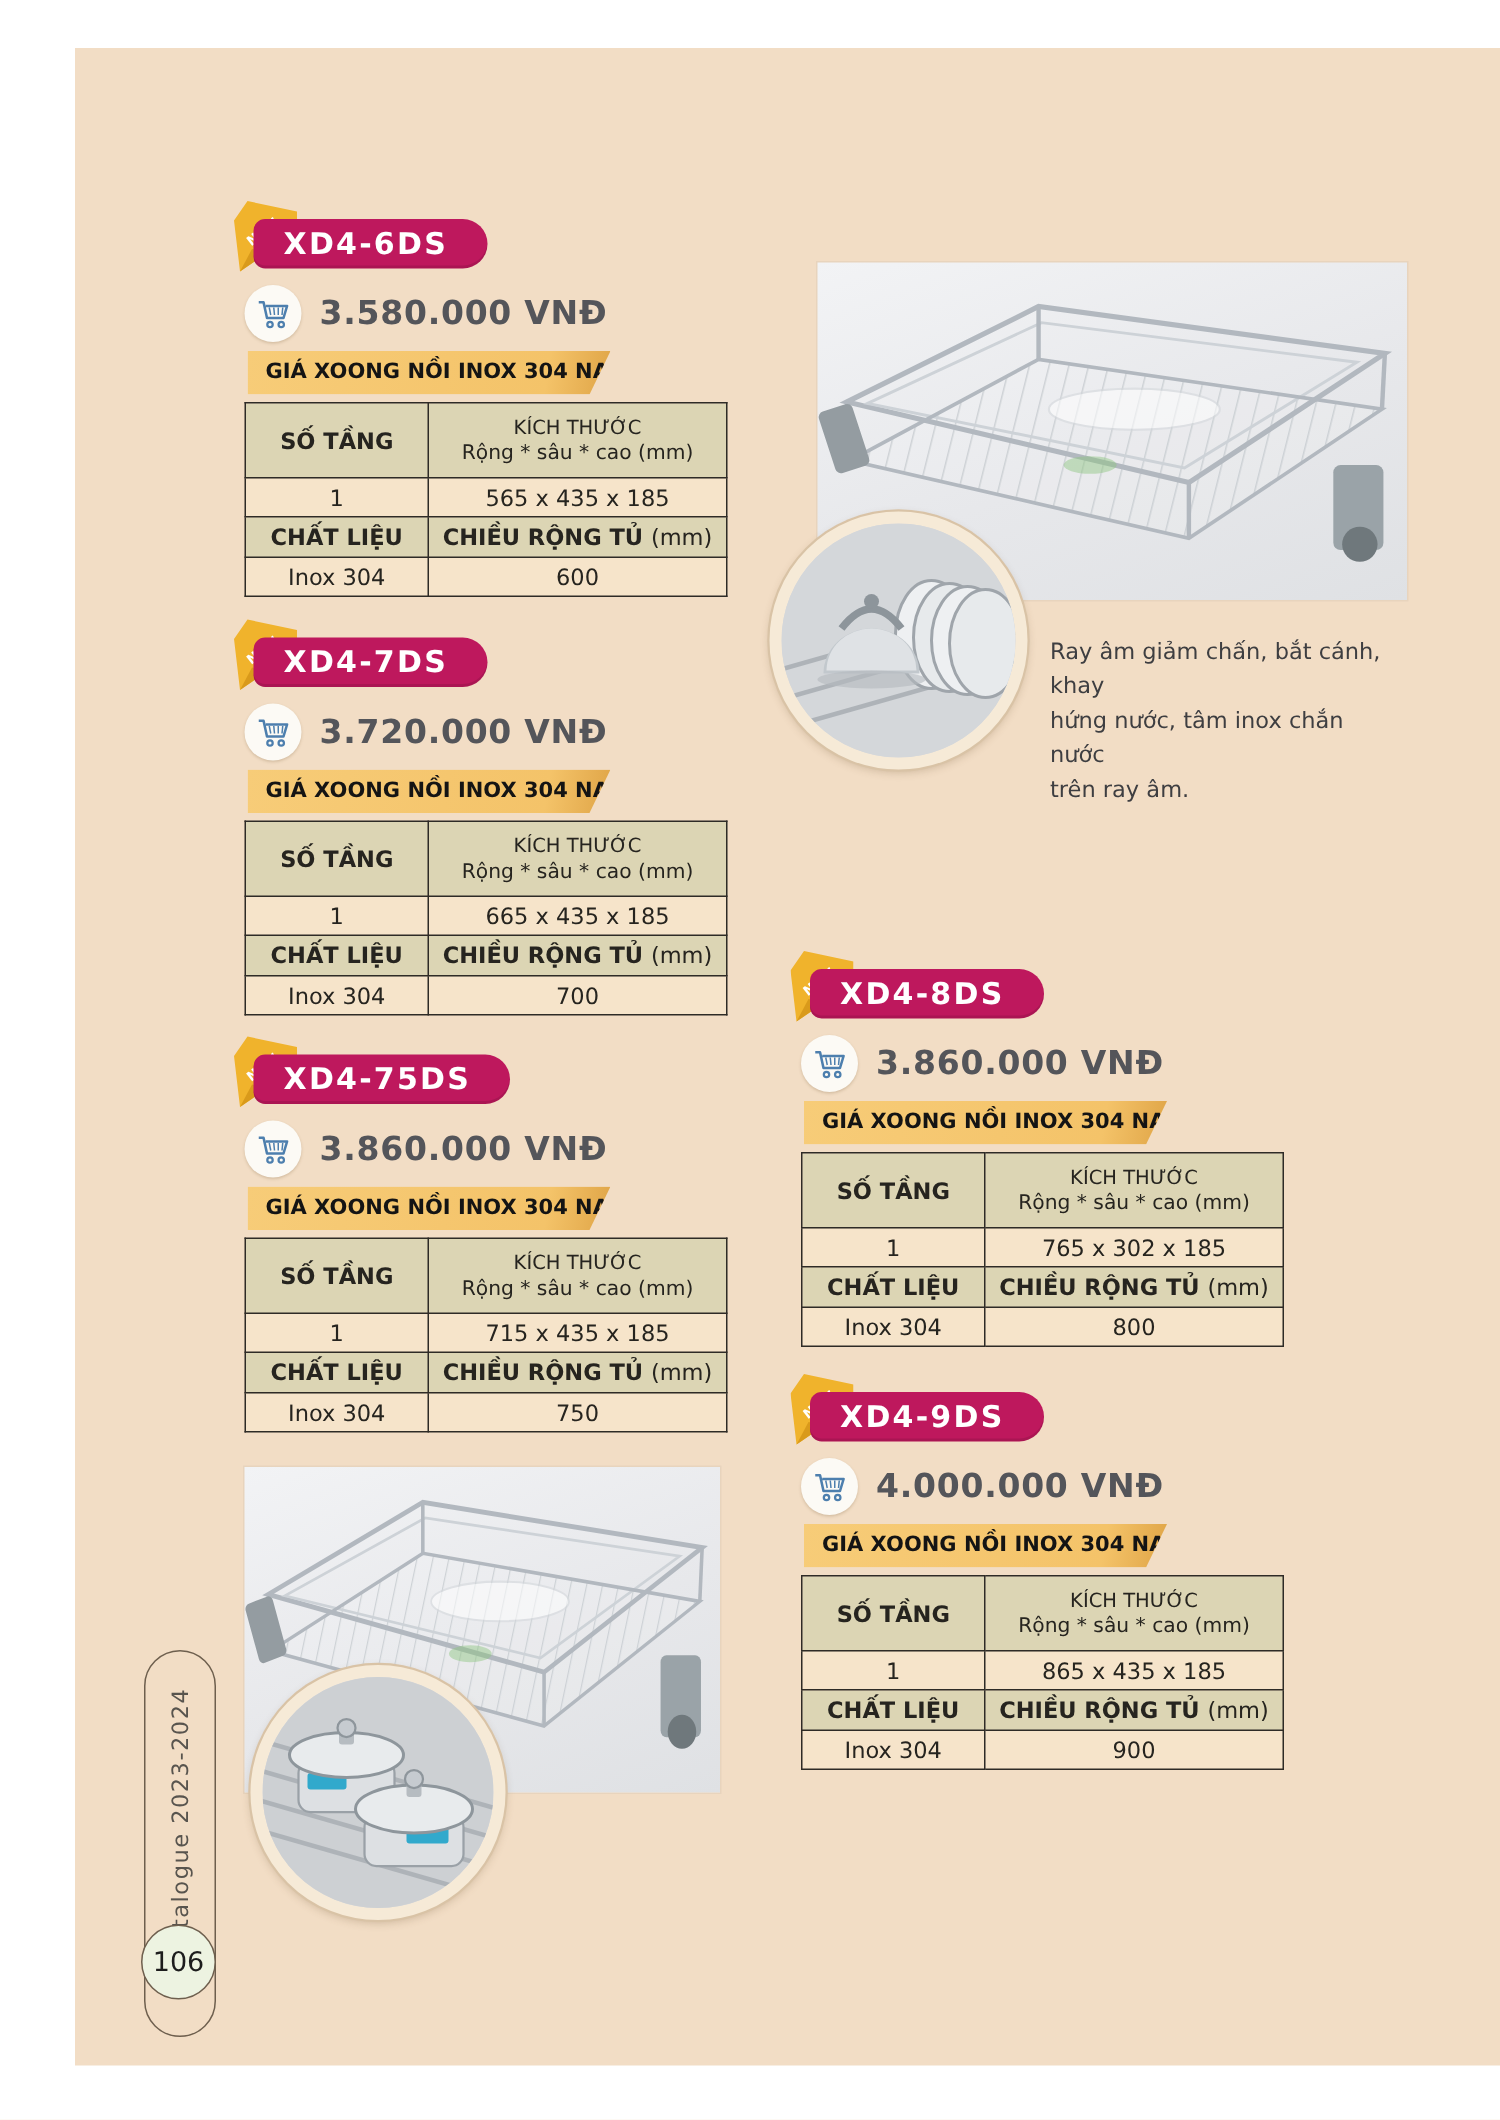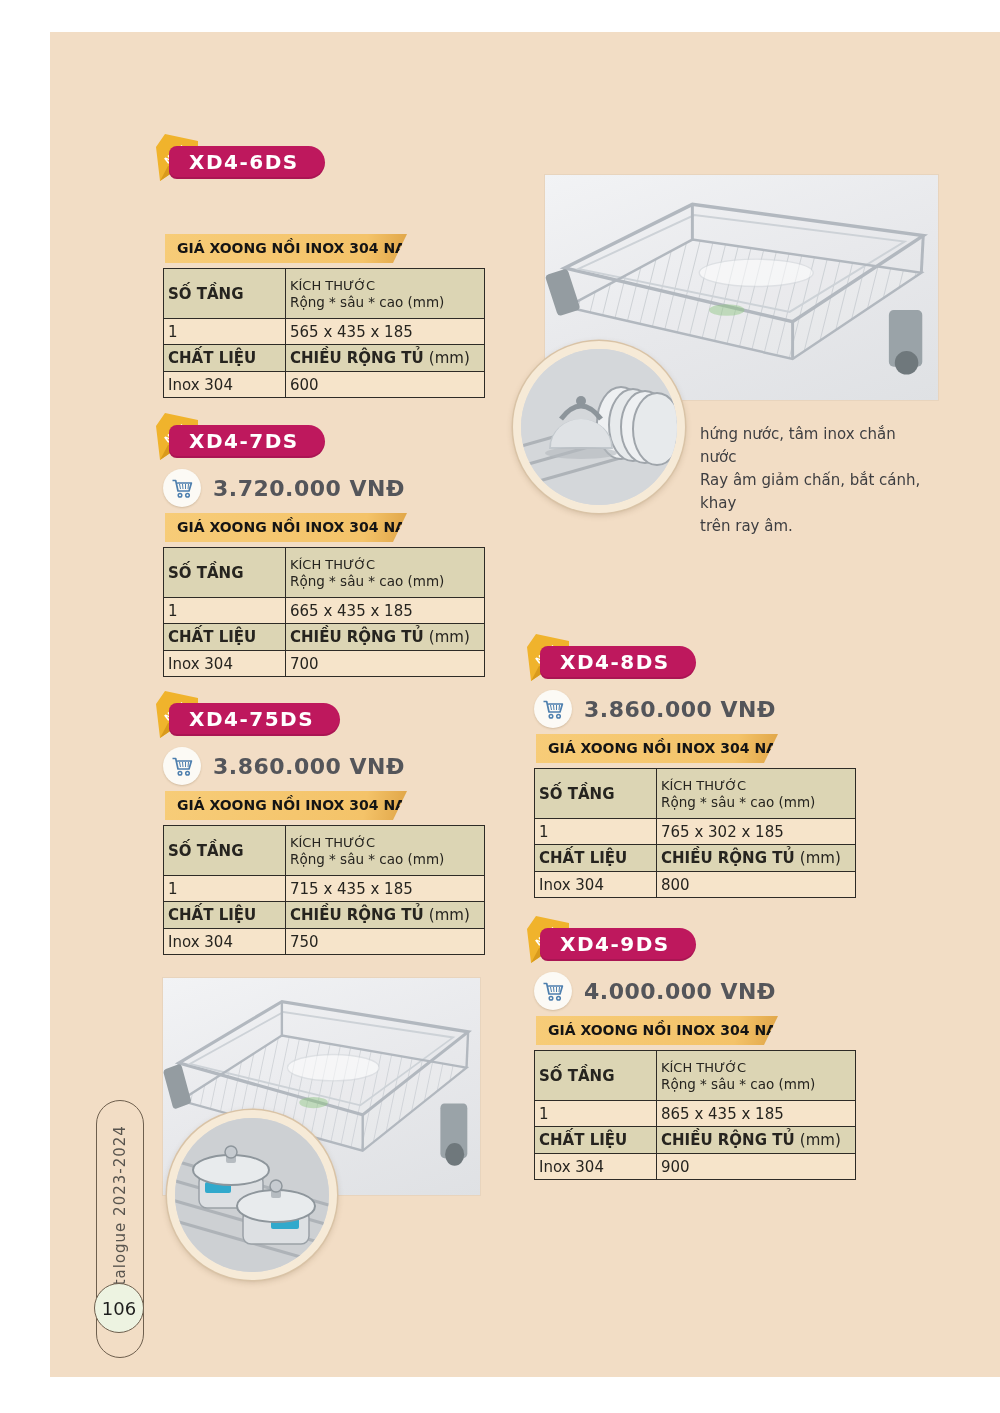--- a/index.html
+++ b/index.html
@@ -29,21 +29,21 @@
     background:linear-gradient(100deg,#f7cc78 0%,#f4c369 82%,#dfa446 100%);
     clip-path:polygon(0 0,100% 0,calc(100% - 14px) 100%,0 100%);
     font-size:14px;font-weight:700;color:#141414;padding-left:12px;box-sizing:border-box;
     white-space:nowrap;
   }
   table.spec{
     position:absolute;left:0;top:122px;width:322px;border-collapse:collapse;
     table-layout:fixed;
   }
   table.spec td{
-    border:1.6px solid #2e2b26;vertical-align:middle;
+    border:1.6px solid #2e2b26;text-align:center;vertical-align:middle;
     font-size:15px;color:#26241f;background:#f6e4ca;padding:2px 4px;
   }
   table.spec td.hd{background:#dcd5b4;font-weight:700;}
   table.spec col.c1{width:122px;}
   .cell-title{font-weight:400;font-size:13px;}
   .cell-sub{font-weight:400;font-size:13.5px;margin-top:1px;}
   .unit{font-weight:400;}
   tr.r-head{height:50px;}
   tr.r-data{height:26px;}
   tr.r-head2{height:27px;}
@@ -137,22 +137,22 @@
         </g>
         <path d="M28,100 a32,30 0 0 1 64,0 z" fill="#c2c8cd"></path>
         <path d="M30,98 a30,28 0 0 1 60,0 z" fill="#dfe2e5"></path>
         <path d="M40,70 q20,-26 40,0" fill="none" stroke="#8d959b" stroke-width="5"></path>
         <circle cx="60" cy="52" r="5" fill="#8d959b"></circle>
         <ellipse cx="60" cy="104" rx="36" ry="6" fill="#b4b9be" opacity="0.6"></ellipse>
       </svg>
     </div>
 
     <div id="note">
+      <div>Ray âm giảm chấn, bắt cánh, khay</div>
       <div>hứng nước, tâm inox chắn nước</div>
-      <div>Ray âm giảm chấn, bắt cánh, khay</div>
       <div>trên ray âm.</div>
     </div>
 
     <div class="photo" id="photo-bottom">
       <svg viewBox="0 0 400 230" preserveAspectRatio="none">
         <defs>
           <pattern id="wires2" width="13" height="13" patternUnits="userSpaceOnUse" patternTransform="rotate(14)">
             <line x1="0" y1="0" x2="0" y2="13" stroke="#c3c8cd" stroke-width="2"></line>
           </pattern>
         </defs>
@@ -199,20 +199,36 @@
       </svg>
     </div>
 
     <div class="block" id="b0">
       <svg class="ribbon" viewBox="0 0 42 50">
         <polygon points="9,1 42,8 42,42 23,35 4,48 0,14" fill="#f0b32c"></polygon>
         <polygon points="23,35 4,48 12,33" fill="#d99a1b"></polygon>
         <text transform="rotate(-38 17 22)" x="7" y="26" font-size="9" font-weight="bold" fill="#ffffff">NEW</text>
       </svg>
       <div class="pill">XD4-6DS</div>
+      <div class="price-row">
+        <div class="cart-badge">
+          <svg width="24" height="24" viewBox="0 0 24 24">
+            <path d="M2.5 4.5 h3.2 l2.3 10.5 h11 l2.4 -8 h-14.2" fill="none" stroke="#4d7fae" stroke-width="1.7" stroke-linejoin="round"></path>
+            <g stroke="#4d7fae" stroke-width="1">
+                <line x1="9.5" y1="8" x2="10.5" y2="13"></line>
+                <line x1="12.5" y1="8" x2="13" y2="13"></line>
+                <line x1="15.5" y1="8" x2="15.5" y2="13"></line>
+                <line x1="18.5" y1="8" x2="18" y2="13"></line>
+              </g>
+            <circle cx="10" cy="19.3" r="1.8" fill="none" stroke="#4d7fae" stroke-width="1.5"></circle>
+            <circle cx="17.5" cy="19.3" r="1.8" fill="none" stroke="#4d7fae" stroke-width="1.5"></circle>
+          </svg>
+        </div>
+        <div class="price">3.580.000 VNĐ</div>
+      </div>
       <div class="banner">GIÁ XOONG NỒI INOX 304 NAN DẸT</div>
       <table class="spec">
         <colgroup>
             <col class="c1">
             <col>
           </colgroup>
         <tbody>
             <tr class="r-head">
           <td class="hd">SỐ TẦNG</td>
           <td class="hd">

